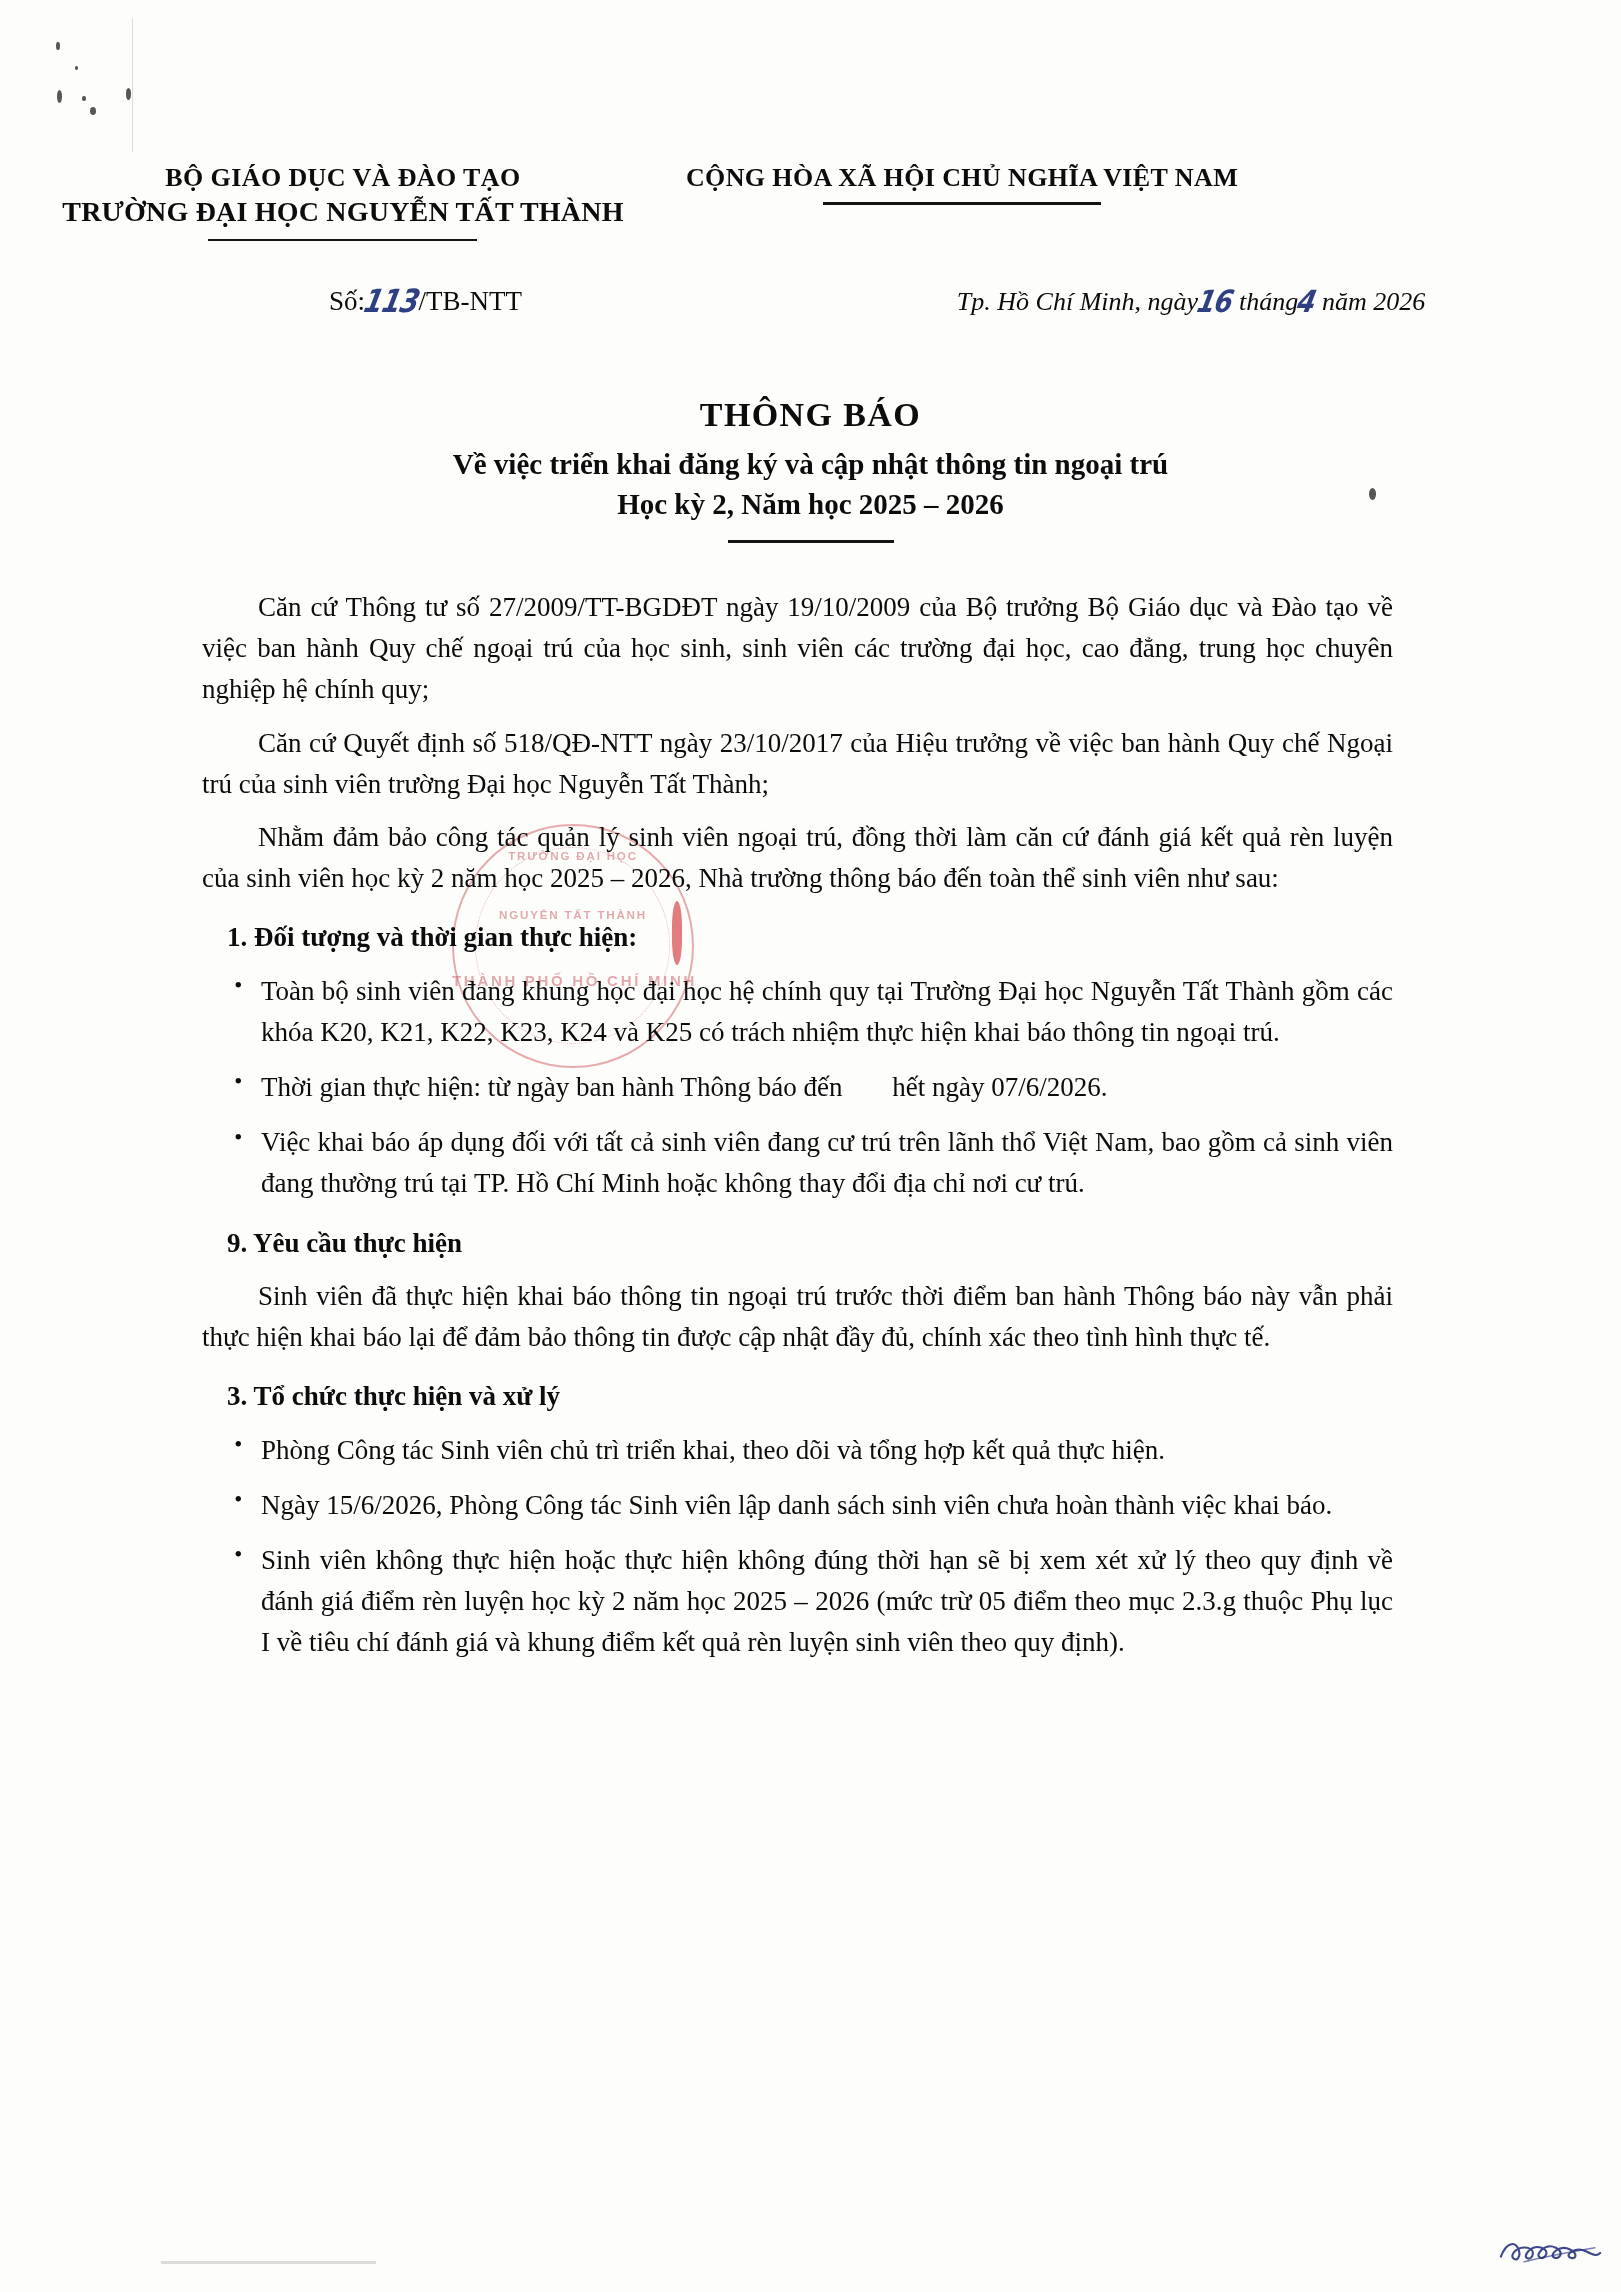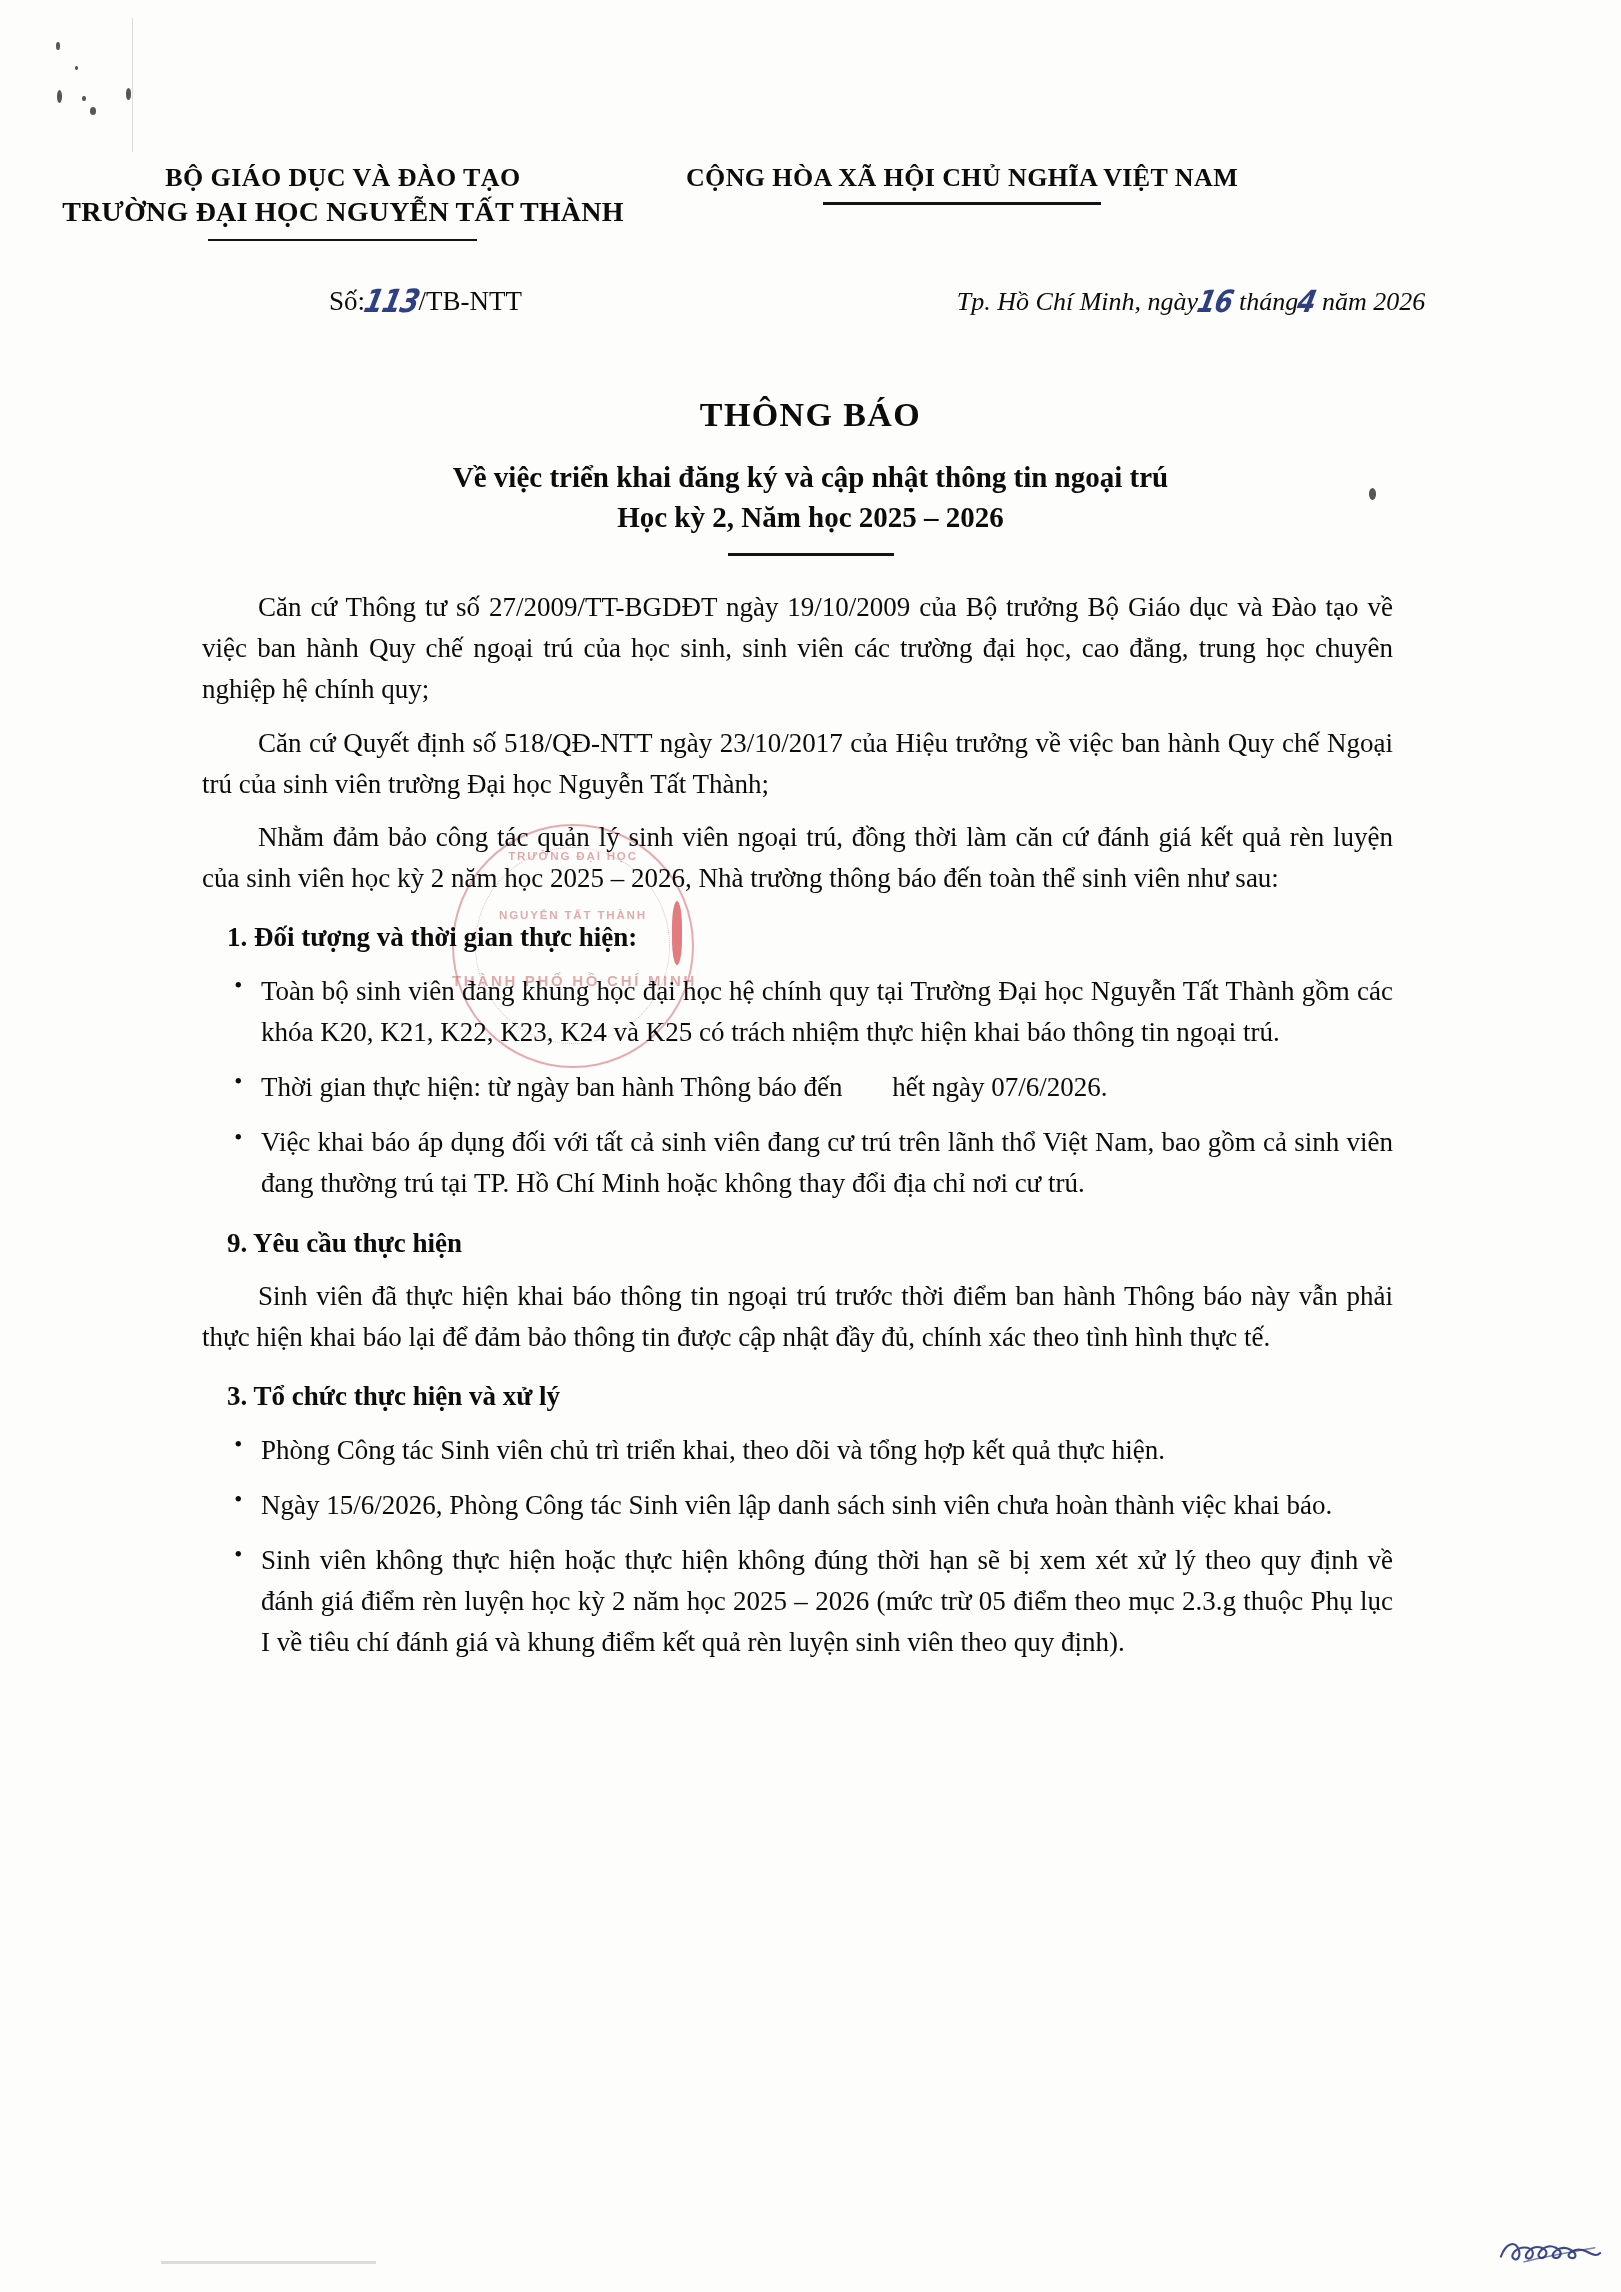--- a/index.html
+++ b/index.html
@@ -119,21 +119,21 @@
   }
   .title-main {
     font-size: 34px;
     font-weight: 700;
     letter-spacing: 1.4px;
     line-height: 1.25;
   }
   .title-sub1 {
     font-size: 29px;
     font-weight: 700;
-    margin-top: 22px;
+    margin-top: 9px;
     line-height: 1.3;
     text-align: center;
   }
   .title-sub2 {
     font-size: 29px;
     font-weight: 700;
     margin-top: 3px;
     line-height: 1.3;
   }
   .title-rule {

